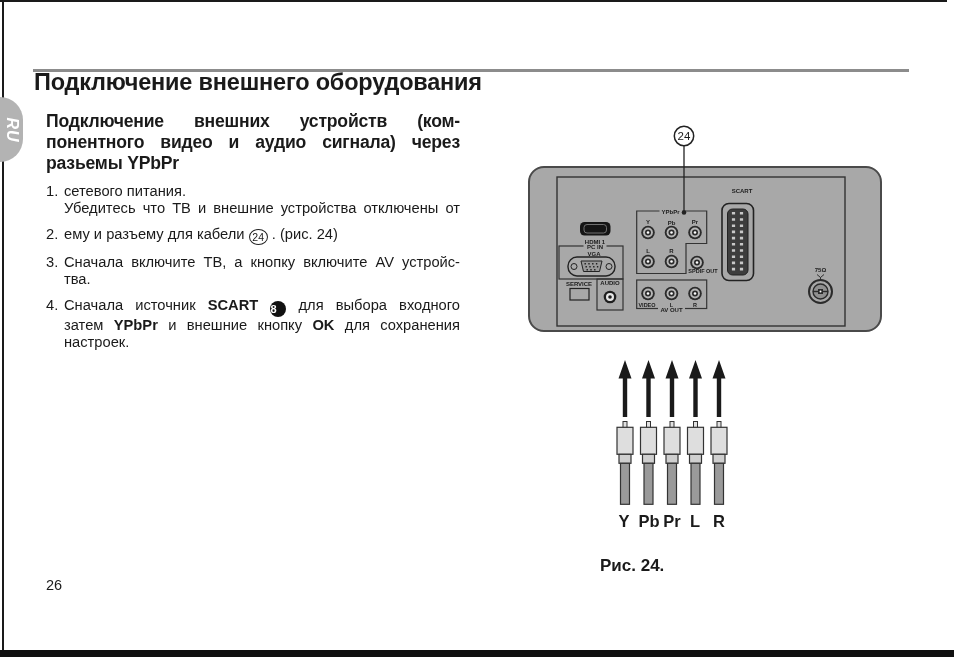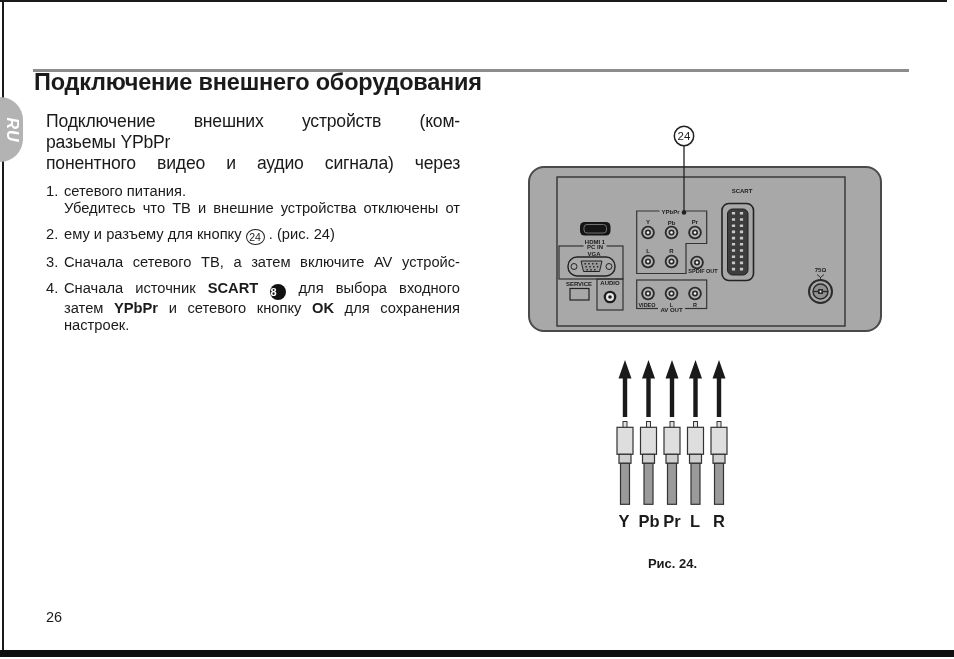--- a/index.html
+++ b/index.html
@@ -13,92 +13,93 @@
   .frame-bottom{position:absolute;left:0;top:650px;width:954px;height:7px;background:#101010;}
   
   .lang-tab{position:absolute;left:0;top:97px;width:23px;height:65px;background:#b3b3b3;border-radius:0 34px 34px 0;}
   .lang-tab span{position:absolute;left:50%;top:50%;transform:translate(-50%,-50%) rotate(90deg);
     color:#ffffff;font-weight:bold;font-style:italic;font-size:16px;letter-spacing:1px;}
   
   .page-title{position:absolute;left:34px;top:30px;font-size:23.5px;font-weight:bold;letter-spacing:-0.2px;white-space:nowrap;margin-top:39px;}
   .title-rule{position:absolute;left:33px;top:69px;width:876px;height:2.5px;background:#8c8c8c;}
   
   .content{position:absolute;left:46px;top:111px;width:414px;}
-  .heading{font-size:17.6px;font-weight:normal;line-height:21px;margin-bottom:9px;letter-spacing:-0.2px;}
+  .heading{font-size:17.6px;font-weight:bold;line-height:21px;margin-bottom:9px;letter-spacing:-0.2px;}
   .step{position:relative;padding-left:18px;font-size:14.7px;line-height:16.9px;margin-bottom:9px;}
   .step .num{position:absolute;left:0;top:0;}
   .line{display:block;}
   .just{text-align:justify;text-align-last:justify;}
   .b{font-weight:bold;}
   .badge-circle{display:inline-block;min-width:13px;height:14px;padding:0 2px;border:1.3px solid #222;
     border-radius:50%;font-size:10.5px;line-height:14px;text-align:center;vertical-align:-2px;}
   .badge-filled{display:inline-block;width:16px;height:16px;background:#111;color:#fff;border-radius:50%;
     font-size:11px;font-weight:bold;line-height:16px;text-align:center;vertical-align:-3px;}
   
   .figure-svg{position:absolute;left:498px;top:110px;}
   svg text{font-family:"Liberation Sans",sans-serif;fill:#1b1b1b;}
   .pl{font-size:6px;font-weight:bold;}
   .pls{font-size:5.5px;font-weight:bold;}
   .cable-lab{font-size:16.5px;font-weight:bold;}
-  .fig-caption{position:absolute;left:600px;top:556px;width:145px;text-align:center;font-weight:bold;font-size:13px;}
-  .page-number{position:absolute;left:46px;top:609px;font-size:14.5px;}
+  .fig-caption{position:absolute;left:600px;top:556px;width:145px;text-align:left;font-weight:bold;font-size:17px;}
+  .page-number{position:absolute;left:46px;top:577px;font-size:14.5px;}
 </style>
 </head>
 <body>
 
 <div class="frame-top"></div>
 <div class="frame-left"></div>
 <div class="frame-bottom"></div>
 
 <div class="lang-tab">
   <span>RU</span>
 </div>
 
 <div class="page-title">Подключение внешнего оборудования</div>
 <div class="title-rule"></div>
 
 <div class="content">
   <div class="heading">
     <div class="line just"><span>Подключение внешних устройств (ком-</span></div>
+    <div class="line just"><span>понентного видео и аудио сигнала) через</span></div>
     <div class="line"><span>разьемы YPbPr</span></div>
-    <div class="line just"><span>понентного видео и аудио сигнала) через</span></div>
   </div>
 
   <div class="step">
     <span class="num">1.</span>
     <div class="line"><span>сетевого питания.</span></div>
     <div class="line just"><span>Убедитесь что ТВ и внешние устройства отключены от</span></div>
   </div>
 
   <div class="step">
     <span class="num">2.</span>
     <div class="line">
-      <span>ему и разъему для кнопку</span>
+      <span>ему и разъему для кабели</span>
       <span class="badge-circle">24</span>
       <span>. (рис. 24)</span>
     </div>
   </div>
 
   <div class="step">
     <span class="num">3.</span>
-    <div class="line just"><span>Сначала сетевого ТВ, а затем включите AV устройс-</span></div>
+    <div class="line just"><span>Сначала включите ТВ, а кнопку включите AV устройс-</span></div>
+    <div class="line"><span>тва.</span></div>
   </div>
 
   <div class="step">
     <span class="num">4.</span>
     <div class="line just">
       <span>Сначала источник</span>
       <span class="b">SCART</span>
       <span class="badge-filled">8</span>
       <span>для выбора входного</span>
     </div>
     <div class="line just">
       <span>затем</span>
       <span class="b">YPbPr</span>
-      <span>и сетевого кнопку</span>
+      <span>и внешние кнопку</span>
       <span class="b">OK</span>
       <span>для сохранения</span>
     </div>
     <div class="line"><span>настроек.</span></div>
   </div>
 </div>
 
 <svg class="figure-svg" width="456" height="470" viewBox="498 110 456 470">
   <defs>
     <g id="rca">

